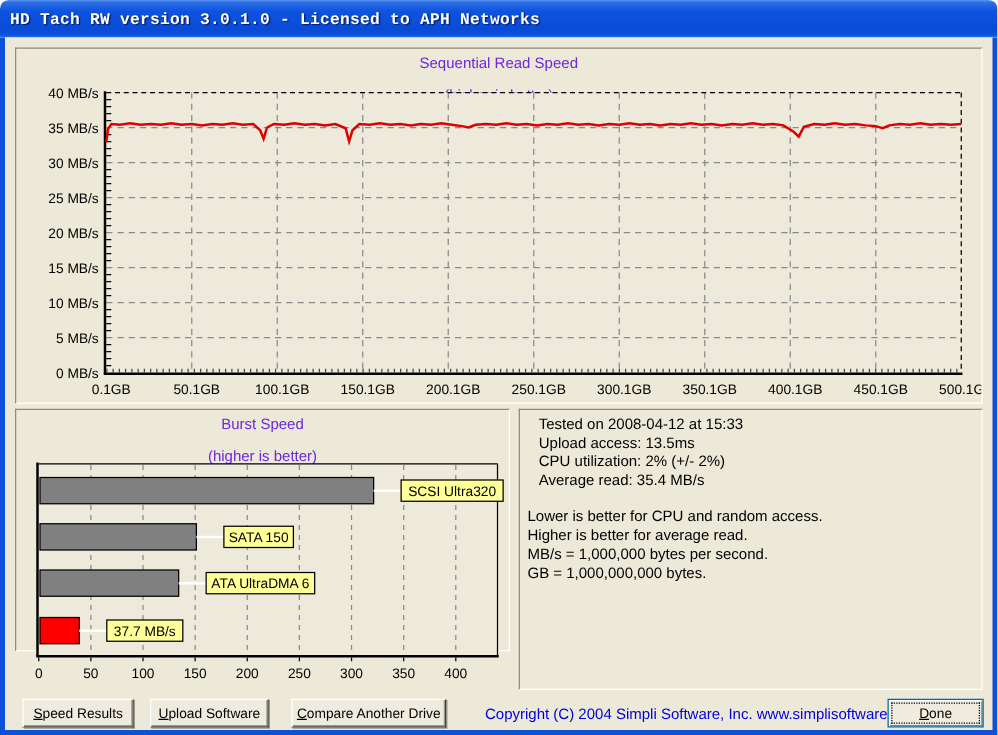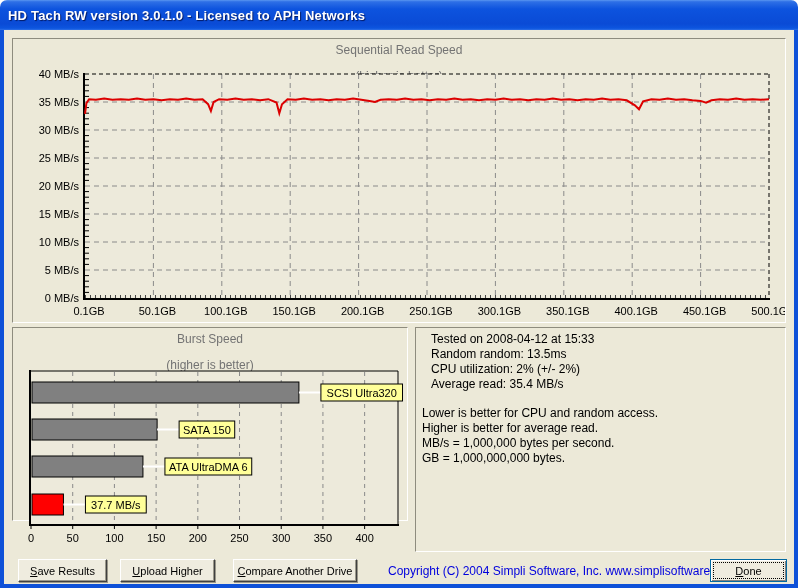--- a/index.html
+++ b/index.html
@@ -11,40 +11,41 @@
   .titlebar {
     position:absolute; left:0; top:0; width:798px; height:30px;
     background:linear-gradient(180deg,#5A96F0 0%,#2E6FE6 6%,#0D53DE 30%,#0A4BD6 80%,#0C55DF 94%,#2E6FE6 100%);
     border-radius:7px 7px 0 0;
     display:flex; align-items:center;
   }
   .title-text {
     color:#fff; font-weight:bold; font-size:13px; padding-left:8px;
     text-shadow:1px 1px 1px rgba(0,10,60,.75); letter-spacing:.2px;
     white-space:nowrap;
+    font-family:Liberation Mono, monospace;
   }
 
   .client {
     position:absolute; left:0; top:30px; width:798px; height:558px;
     background:#ECE9D8;
     border-left:4px solid #0E51D8; border-right:4px solid #0E51D8; border-bottom:4px solid #0E51D8;
   }
 
   .panel {
     position:absolute; background:#ECE9D8;
     border-top:1px solid #8E8C7E; border-left:1px solid #8E8C7E;
     border-bottom:1px solid #FFFFFF; border-right:1px solid #FFFFFF;
   }
   #seq-panel   { left:8px;   top:8px;   width:774px; height:285px; }
   #burst-panel { left:8px;   top:297px; width:396px; height:194px; }
   #info-panel  { left:411px; top:297px; width:371px; height:225px; padding:4px 6px; }
 
   .chart-title, .chart-subtitle {
     position:absolute; left:0; width:100%; text-align:center;
-    color:#737373; font-size:12px; line-height:13px;
+    color:#6d28d9; font-size:12px; line-height:13px;
   }
   .chart-title { top:5px; }
   .chart-subtitle { top:19px;margin-top:12px; }
 
   svg.chart { position:absolute; left:0; top:0; }
 
   .drive-name { color:#DE0000; font-weight:bold; font-size:12px; line-height:15px; }
   .detail { padding-left:9px; font-size:12px; line-height:15px; }
   .spacer { height:14px; }
   .note { font-size:12px; line-height:15px; }
@@ -218,35 +219,35 @@
           <text x="268.22727272727275" y="214" text-anchor="middle" font-size="11" fill="#000">300</text>
           <line x1="309.9318181818182" y1="198" x2="309.9318181818182" y2="201" stroke="#000"></line>
           <text x="309.9318181818182" y="214" text-anchor="middle" font-size="11" fill="#000">350</text>
           <line x1="351.6363636363636" y1="198" x2="351.6363636363636" y2="201" stroke="#000"></line>
           <text x="351.6363636363636" y="214" text-anchor="middle" font-size="11" fill="#000">400</text>
         </svg>
     </div>
 
     <div class="panel" id="info-panel">
       <div class="detail">Tested on 2008-04-12 at 15:33</div>
-      <div class="detail">Random random: 13.5ms</div>
+      <div class="detail">Upload access: 13.5ms</div>
       <div class="detail">CPU utilization: 2% (+/- 2%)</div>
       <div class="detail">Average read: 35.4 MB/s</div>
       <div class="spacer"></div>
       <div class="note">Lower is better for CPU and random access.</div>
       <div class="note">Higher is better for average read.</div>
       <div class="note">MB/s = 1,000,000 bytes per second.</div>
       <div class="note">GB = 1,000,000,000 bytes.</div>
     </div>
 
     <button class="xp-btn" id="btn-save">
-      <span class="accel">Save Results</span>
+      <span class="accel">Speed Results</span>
     </button>
     <button class="xp-btn" id="btn-upload">
-      <span class="accel">Upload Higher</span>
+      <span class="accel">Upload Software</span>
     </button>
     <button class="xp-btn" id="btn-compare">
       <span class="accel">Compare Another Drive</span>
     </button>
 
     <div class="copyright">Copyright (C) 2004 Simpli Software, Inc. www.simplisoftware.com</div>
 
     <button class="xp-btn" id="btn-done">
       <span class="accel">Done</span>
     </button>

